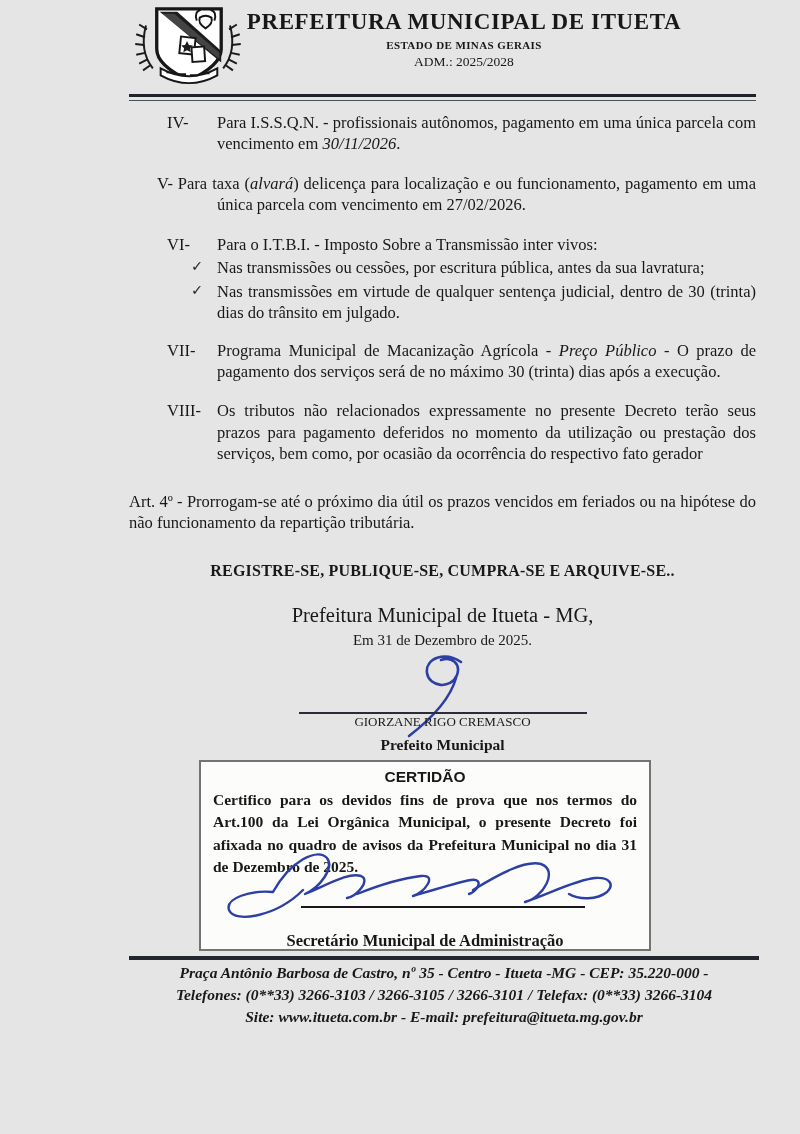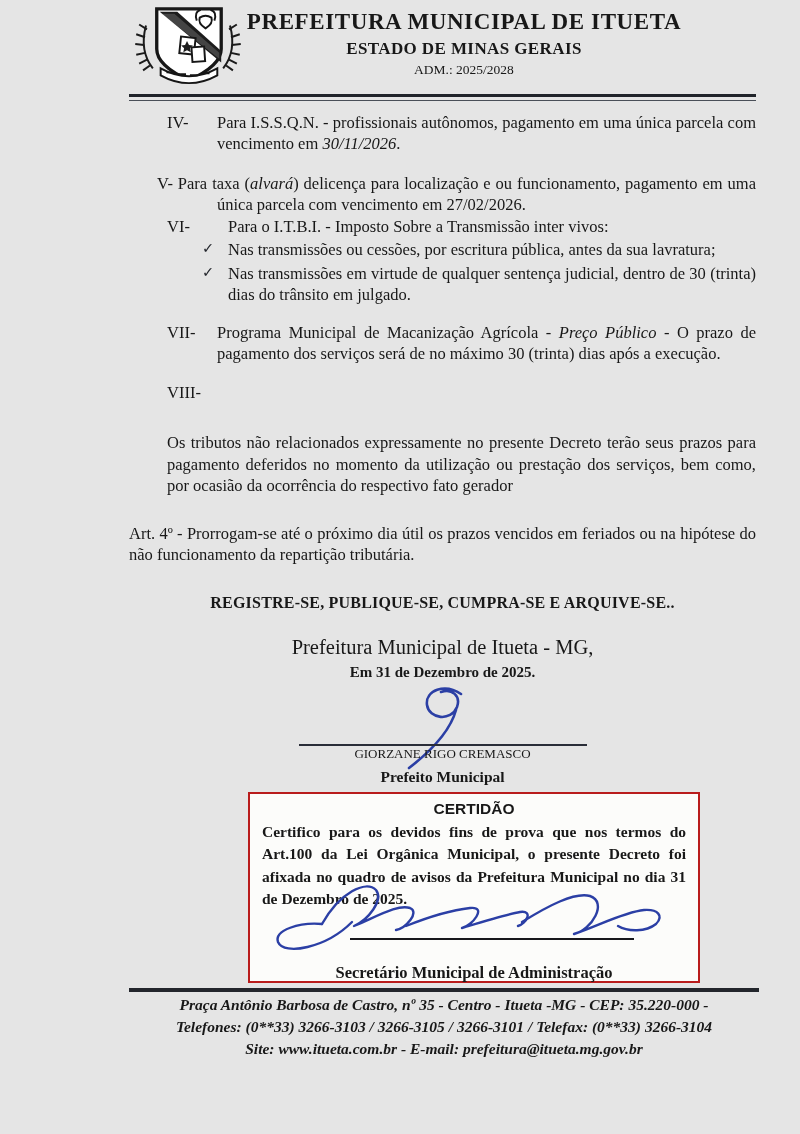--- a/index.html
+++ b/index.html
@@ -10,48 +10,48 @@
     color:#181818;
     font-family:"Liberation Serif", serif;
     overflow:hidden;
     padding-left:44px;
   }
   
   .header{position:relative;height:94px;}
   .emblem{position:absolute;left:86px;top:4px;width:116px;height:84px;}
   .header-text{position:absolute;left:120px;top:10px;width:600px;text-align:center;}
   .h-title{font-size:23px;font-weight:bold;letter-spacing:.6px;line-height:1.05;}
-  .h-sub{font-size:17px;font-weight:bold;margin-top:5px;letter-spacing:.4px;}
+  .h-sub{font-size:11px;font-weight:bold;margin-top:5px;letter-spacing:.4px;}
   .h-adm{font-size:13.5px;margin-top:3px;}
   .rule-double{margin:0 88px 0 85px;height:3px;border-top:3px solid #20242a;border-bottom:1px solid #4a4f58;}
   
   .body{margin:11px 88px 0 85px;font-size:16.5px;line-height:1.3;text-align:justify;}
   .b{font-weight:normal;}
   .i{font-style:italic;}
   .item{display:flex;padding-left:38px;margin-bottom:18px;}
   .item .num{flex:0 0 50px;}
   .item .content{flex:1;}
-  .hang-v{padding-left:88px;text-indent:-60px;}
+  .hang-v{padding-left:88px;text-indent:-60px;margin-bottom:18px;}
   .bullet{display:flex;margin-top:2px;}
   .bullet .chk{flex:none;width:24px;margin-left:-26px;padding-right:2px;
     font-family:"DejaVu Sans", sans-serif;font-size:14.5px;color:#23262c;}
   .bullet .btxt{flex:1;text-align:justify;}
   .art4{margin:26px 0 0 0;}
   .art5{margin:26px 0 0 0;font-size:15px;line-height:1.32;}
   .closing{margin-top:27px;text-align:center;font-weight:bold;font-size:16px;letter-spacing:.2px;}
   .place{margin-top:21px;text-align:center;font-weight:normal;font-size:20.5px;}
-  .dateline{margin-top:2px;text-align:center;font-weight:bold;font-size:15px;}
+  .dateline{margin-top:2px;text-align:center;font-weight:normal;font-size:15px;}
   
   .sig-mayor{position:relative;height:97px;width:320px;margin:5px auto 0;}
   .sig-mayor svg{position:absolute;left:86px;top:-2px;width:150px;height:86px;}
   .sig-mayor .line{position:absolute;top:56px;left:16px;right:16px;border-top:2px solid #2a2d38;}
   .sig-mayor .name{position:absolute;top:58px;left:0;right:0;text-align:center;font-weight:normal;font-size:13px;}
   .sig-mayor .role{position:absolute;top:79px;left:0;right:0;text-align:center;font-weight:bold;font-size:15.5px;}
   
-  .cert{position:relative;margin:7px 0 0 119px;width:424px;border:2px solid #b91c1c;
+  .cert{position:relative;margin:7px 0 0 70px;width:424px;border:2px solid #737373;
     padding:5px 12px 6px;background:#fcfcfa;}
   .cert-title{text-align:center;font-family:"Liberation Sans", sans-serif;font-weight:bold;font-size:15.5px;}
   .cert-body{margin-top:2px;font-weight:bold;font-size:15.5px;line-height:1.45;text-align:justify;}
   .cert-sig{position:relative;height:64px;}
   .cert-line{position:absolute;top:27px;left:88px;right:52px;border-top:2px solid #17171c;}
   .cert-name{position:absolute;top:29px;left:0;right:0;text-align:center;font-weight:bold;font-size:16.5px;}
   .cert-role{position:absolute;top:51px;left:0;right:0;text-align:center;font-weight:bold;font-size:16.5px;}
   .cert-ink{position:absolute;left:6px;top:84px;width:416px;height:96px;pointer-events:none;}
   
   .rule-bottom{margin:5px 85px 0 85px;height:4px;background:#23262c;}
@@ -104,41 +104,41 @@
 
   <div class="body">
 
     <div class="item">
       <div class="num">IV-</div>
       <div class="content"><span>Para </span><span class="b">I.S.S.Q.N. - profissionais autônomos</span><span>, pagamento em uma única parcela com vencimento em </span><span class="b i">30/11/2026</span><span>.</span></div>
     </div>
 
     <div class="hang-v"><span>V- </span><span><span>Para </span><span class="b">taxa (</span><span class="b i">alvará</span><span class="b">) delicença para localização e ou funcionamento</span><span>, pagamento em uma única parcela com vencimento em </span><span class="b">27/02/2026</span><span>.</span></span></div>
 
-    <div class="item" style="margin-bottom:16px;gap:11px;">
+    <div class="item" style="margin-bottom:16px;">
       <div class="num">VI-</div>
       <div class="content">
         <div><span>Para o </span><span class="b">I.T.B.I. - Imposto Sobre a Transmissão inter vivos</span><span>:</span></div>
         <div class="bullet">
           <span class="chk">✓</span>
           <span class="btxt"><span>Nas transmissões ou cessões, por escritura pública, antes da sua lavratura;</span></span>
         </div>
         <div class="bullet">
           <span class="chk">✓</span>
           <span class="btxt"><span>Nas transmissões em virtude de qualquer sentença judicial, dentro de 30 (trinta) dias do trânsito em julgado.</span></span>
         </div>
       </div>
     </div>
 
     <div class="item">
       <div class="num">VII-</div>
       <div class="content"><span class="b">Programa Municipal de Macanização Agrícola - </span><span class="b i">Preço Público</span><span class="b"> -</span><span>  O prazo de pagamento dos serviços será de no máximo 30 (trinta) dias após a execução.</span></div>
     </div>
 
-    <div class="item" style="margin-bottom:9px;flex-direction:column;">
+    <div class="item" style="margin-bottom:9px;">
       <div class="num">VIII-</div>
       <div class="content"><span>Os tributos não relacionados expressamente no presente Decreto terão seus prazos para pagamento deferidos no momento da utilização ou prestação dos serviços, bem como, por ocasião da ocorrência do respectivo fato gerador</span></div>
     </div>
 
     <div class="art4">Art. 4º - Prorrogam-se até o próximo dia útil os prazos vencidos em feriados ou na hipótese do não funcionamento da repartição tributária.</div>
 
     <div class="closing">REGISTRE-SE, PUBLIQUE-SE, CUMPRA-SE E ARQUIVE-SE..</div>
 
     <div class="place">Prefeitura Municipal de Itueta - MG,</div>
     <div class="dateline">Em 31 de Dezembro de 2025.</div>

